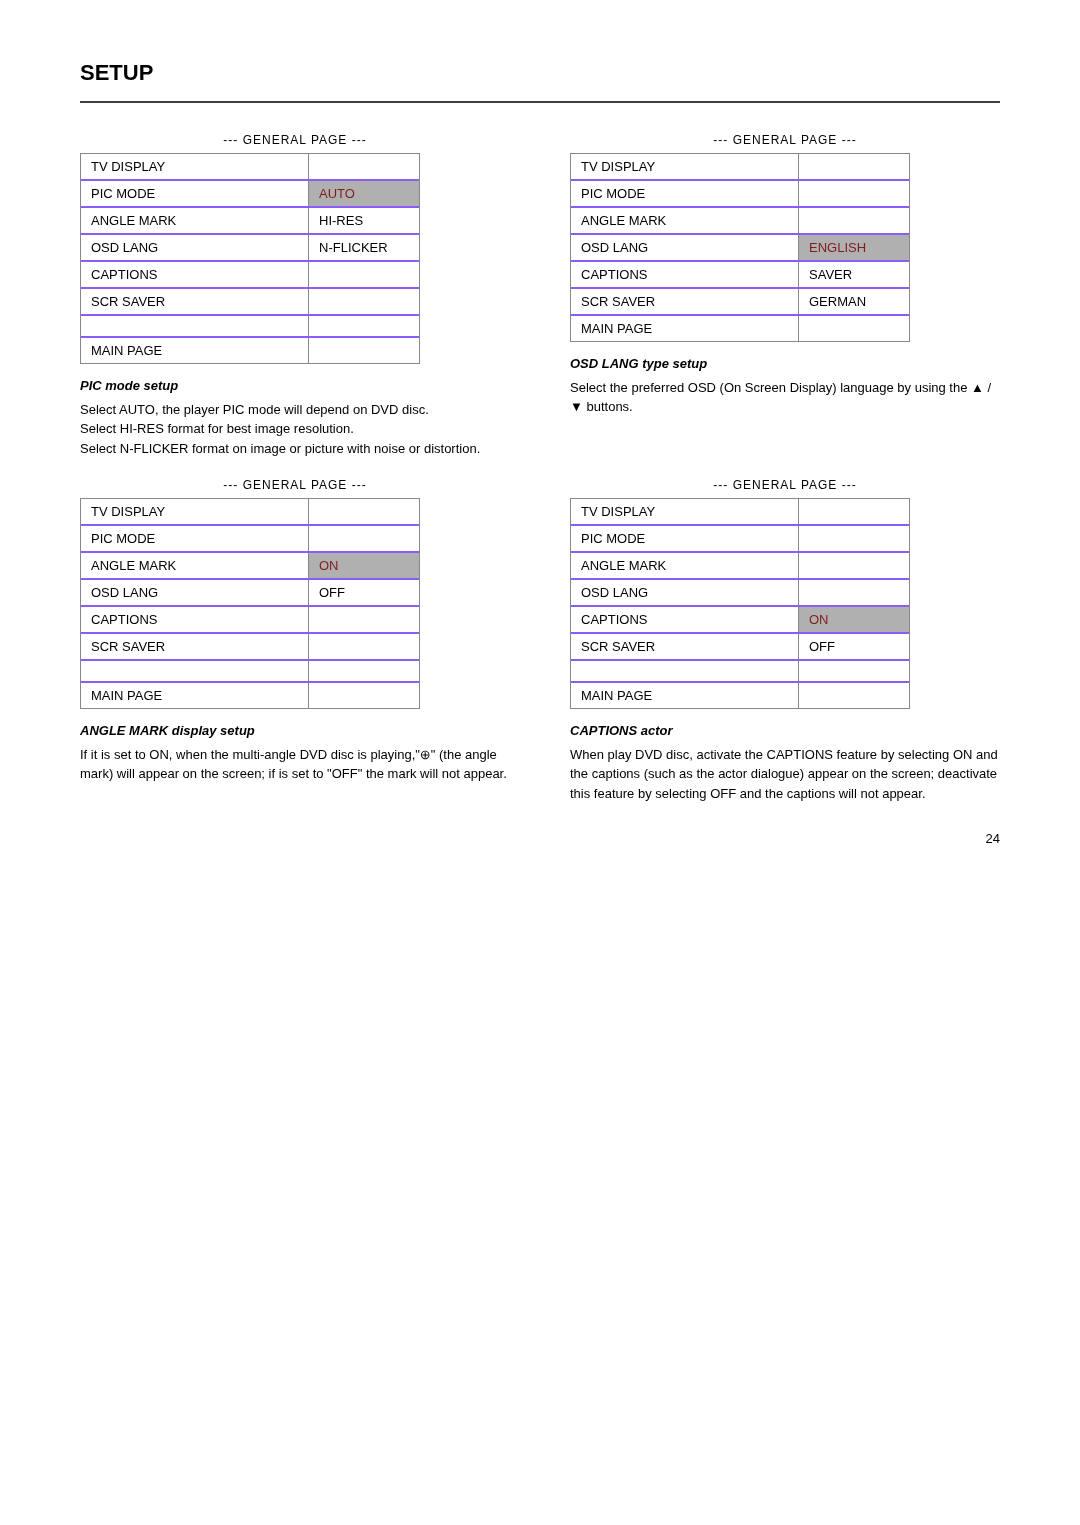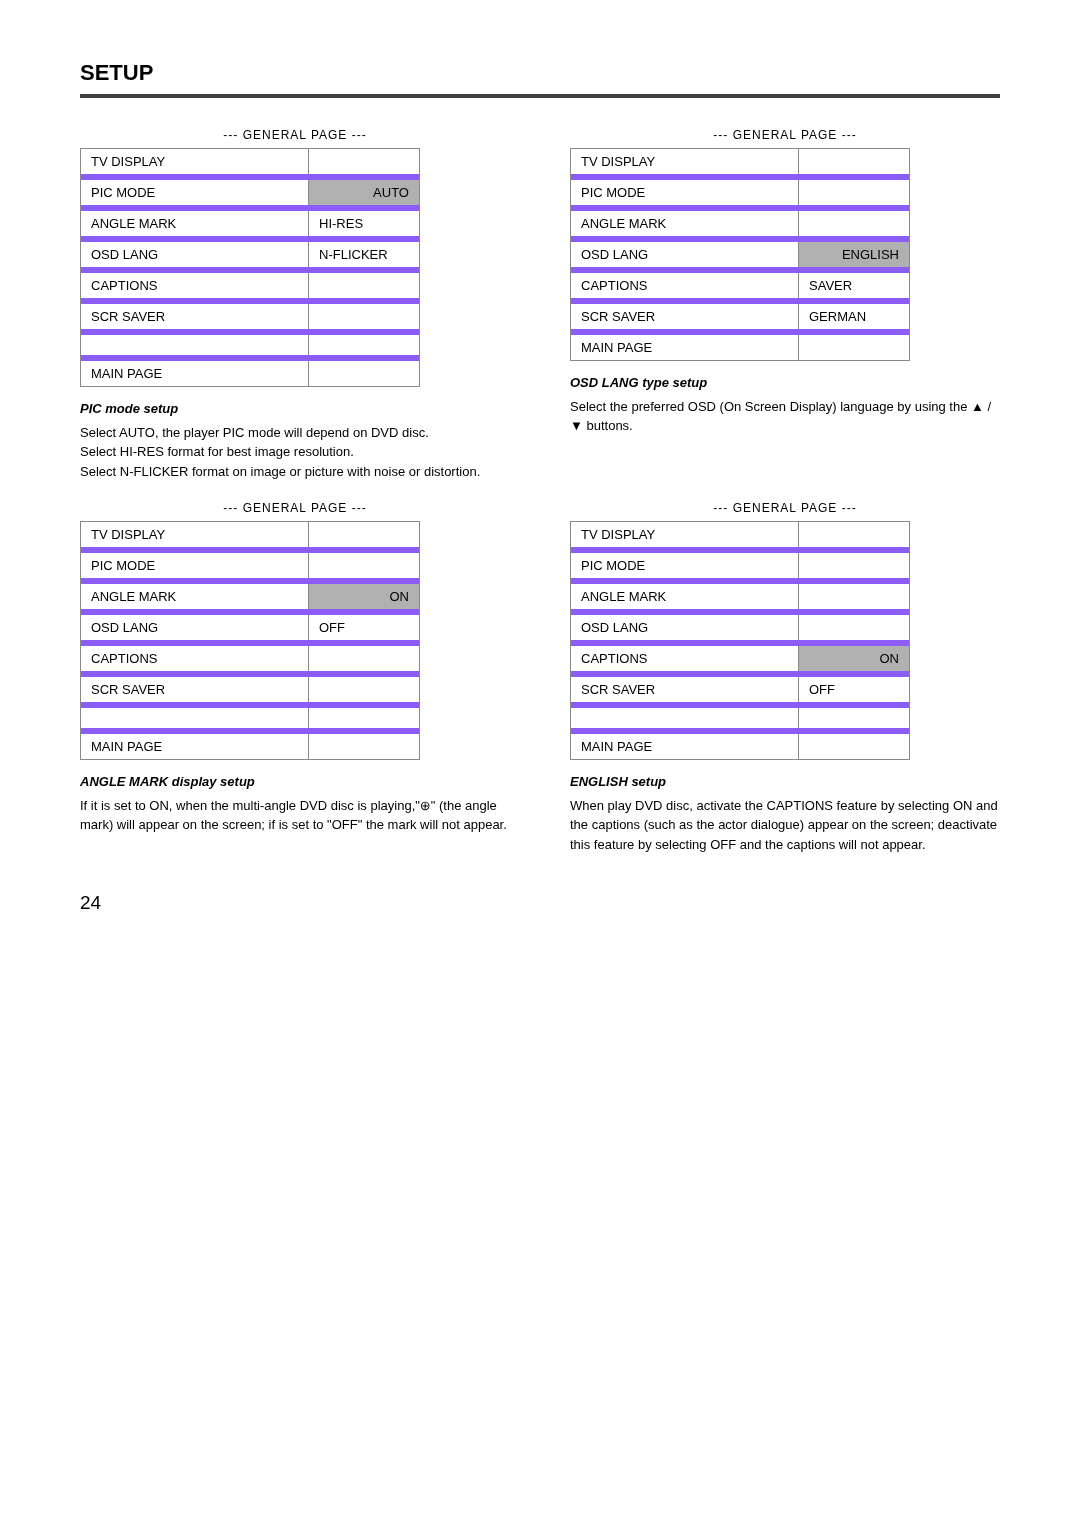--- a/index.html
+++ b/index.html
@@ -9,22 +9,22 @@
       background: #fff;
       font-family: Arial, Helvetica, sans-serif;
       font-size: 14px;
       color: #000;
       padding: 60px 80px;
     }
 
     .page-title {
       font-size: 22px;
       font-weight: bold;
-      border-bottom: 4px solid #404040;
-      padding-bottom: 8px;
+      border-bottom: 2px solid #404040;
+      padding-bottom: 15px;
       margin-bottom: 30px;
     }
 
     .two-col {
       display: flex;
       gap: 60px;
       margin-bottom: 20px;
     }
 
     .col {
@@ -39,40 +39,39 @@
     }
 
     .menu-box {
       border: 1px solid #888;
       width: 100%;
       max-width: 340px;
     }
 
     .menu-row {
       display: flex;
-      border-bottom: 6px solid #8b5cf6;
+      border-bottom: 2px solid #8b5cf6;
     }
     .menu-row:last-child {
       border-bottom: none;
     }
 
     .menu-cell {
       padding: 5px 10px;
       font-size: 13px;
       border-right: 1px solid #888;
       min-width: 110px;
     }
     .menu-cell:last-child {
       border-right: none;
     }
 
     .menu-cell.highlight {
       background: #b0b0b0;
-      color: #000000;
-      text-align: right;
+      color: #7f1d1d;
     }
 
     .menu-cell.wide {
       flex: 1;
     }
 
     .menu-cell.spacer {
       height: 20px;
     }
 
@@ -82,23 +81,23 @@
       line-height: 1.5;
     }
 
     .desc-title {
       font-weight: bold;
       margin-bottom: 4px;
       font-style: italic;
     }
 
     .page-number {
-      text-align: left;
-      margin-top: 38px;
-      font-size: 19px;
+      text-align: right;
+      margin-top: 28px;
+      font-size: 13px;
     }
   </style>
 </head>
 <body>
 
 <div class="page-title">SETUP</div>
 
 <div class="two-col">
 
   <div class="col">
@@ -257,20 +256,20 @@
       <div class="menu-row">
         <div class="menu-cell wide spacer"></div>
         <div class="menu-cell"></div>
       </div>
       <div class="menu-row">
         <div class="menu-cell wide">MAIN PAGE</div>
         <div class="menu-cell"></div>
       </div>
     </div>
     <div class="desc-area">
-      <div class="desc-title">ENGLISH setup</div>
+      <div class="desc-title">CAPTIONS actor</div>
       <div>When play DVD disc, activate the CAPTIONS feature by selecting ON and the captions (such as the actor dialogue) appear on the screen; deactivate this feature by selecting OFF and the captions will not appear.</div>
     </div>
   </div>
 
 </div>
 
 <div class="page-number">24</div>
 
 </body></html>

